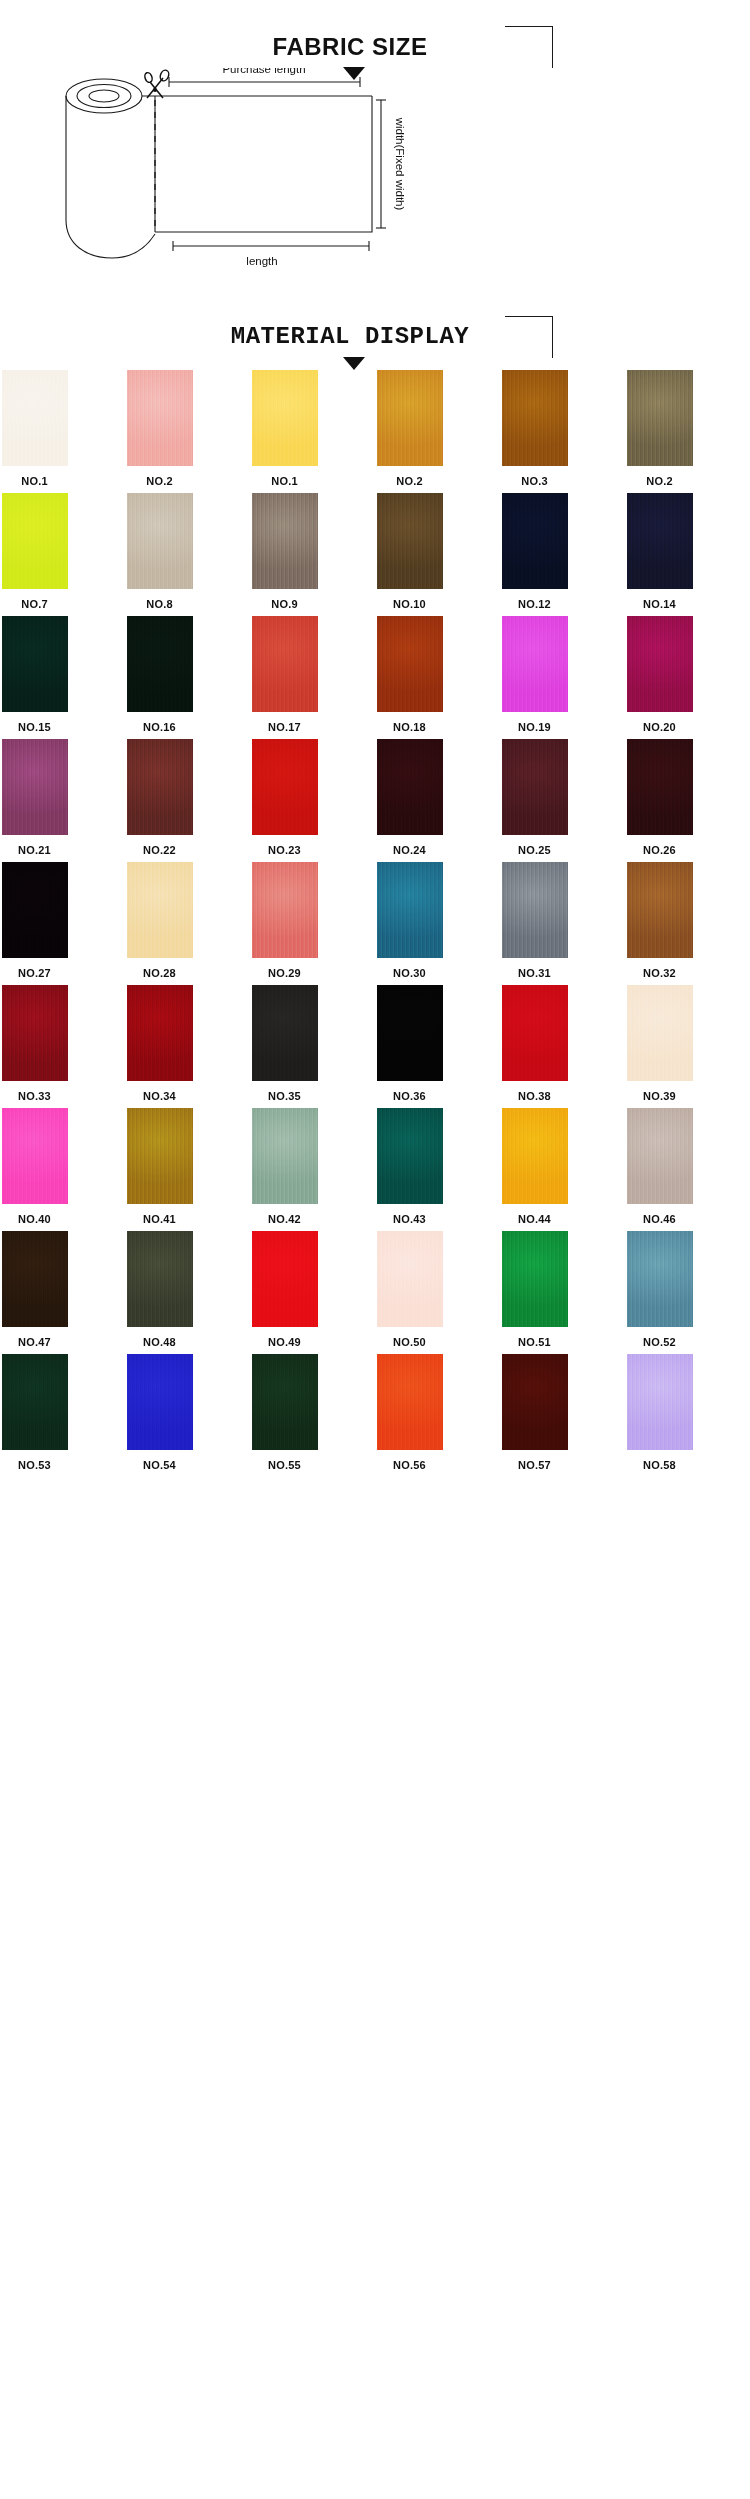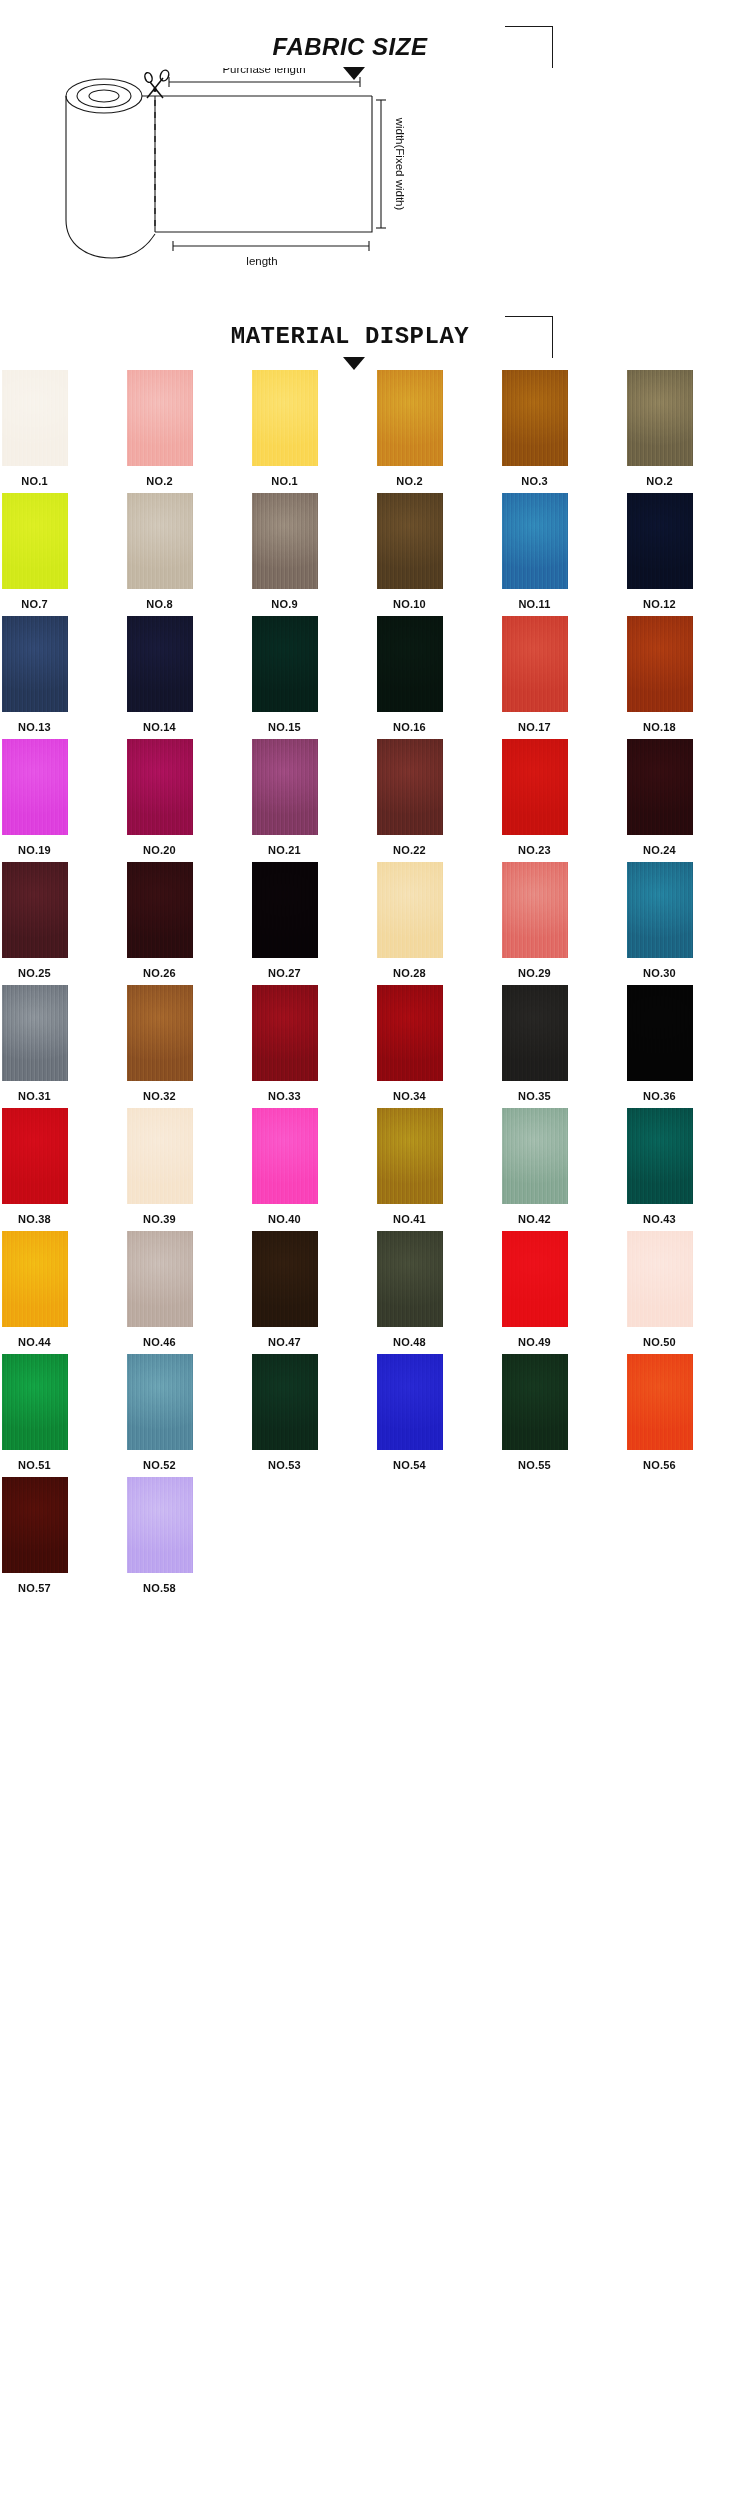--- a/index.html
+++ b/index.html
@@ -77,21 +77,21 @@
   .swatch-label{
     margin-top:9px;font-size:11px;font-weight:700;color:#111;
     letter-spacing:.2px;white-space:nowrap;
   }
   .swatch-cell.empty .swatch-chip,
   .swatch-cell.empty .swatch-label{visibility:hidden;}
 </style>
 </head>
 <body>
 
-<div class="section-head" style="position:absolute;left:0;top:22px;font-style:italic;">
+<div class="section-head" style="position:absolute;left:0;top:22px;">
   <div class="head-inner">
     <div class="head-box"></div>
     <div class="head-title">FABRIC SIZE</div>
     <div class="head-caret"></div>
   </div>
 </div>
 
 <div id="fabric-diagram">
   <svg width="750" height="225" viewBox="0 0 750 225" xmlns="http://www.w3.org/2000/svg">
     <g fill="none" stroke="#1a1a1a" stroke-width="1.1">
@@ -205,36 +205,24 @@
         </div>
         <div class="swatch-label">NO.9</div>
       </div>
       <div class="swatch-cell">
         <div class="swatch-chip" style="--c: #5d4526;">
           <div class="chip-tex"></div>
         </div>
         <div class="swatch-label">NO.10</div>
       </div>
       <div class="swatch-cell">
-        <div class="swatch-chip" style="--c: #2c78ad;">
-          <div class="chip-tex"></div>
-        </div>
-        <div class="swatch-label">NO.11</div>
-      </div>
-      <div class="swatch-cell">
         <div class="swatch-chip" style="--c: #0a1128;">
           <div class="chip-tex"></div>
         </div>
         <div class="swatch-label">NO.12</div>
-      </div>
-      <div class="swatch-cell">
-        <div class="swatch-chip" style="--c: #2b3f63;">
-          <div class="chip-tex"></div>
-        </div>
-        <div class="swatch-label">NO.13</div>
       </div>
       <div class="swatch-cell">
         <div class="swatch-chip" style="--c: #151731;">
           <div class="chip-tex"></div>
         </div>
         <div class="swatch-label">NO.14</div>
       </div>
       <div class="swatch-cell">
         <div class="swatch-chip" style="--c: #07251d;">
           <div class="chip-tex"></div>

